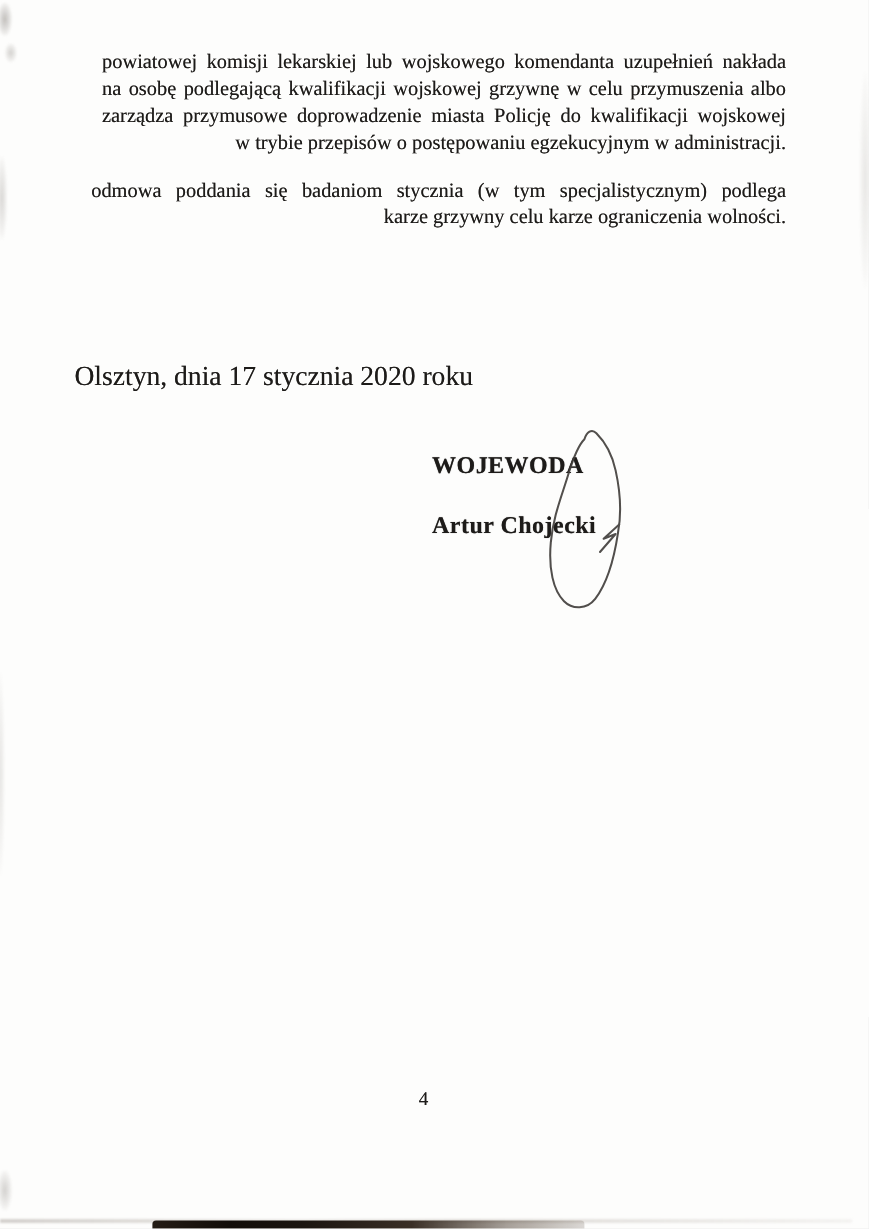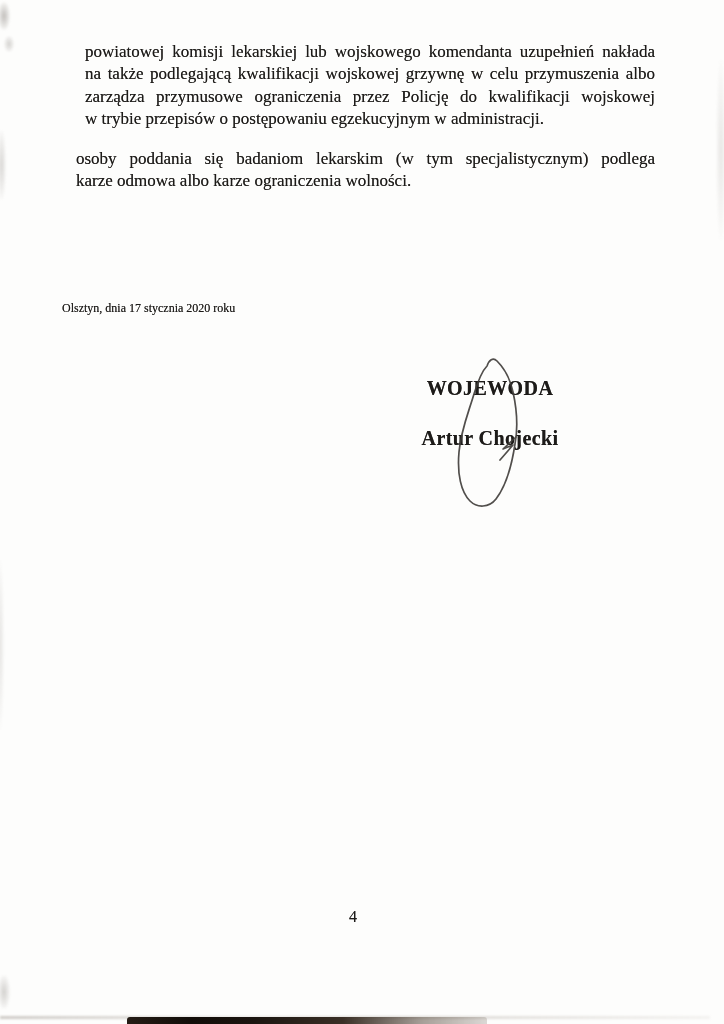--- a/index.html
+++ b/index.html
@@ -23,21 +23,21 @@
     line-height: 22.3px;
     text-shadow: 0 0 0.5px rgba(20,18,16,0.65);
   }
   .jline {
     text-align: justify;
     text-align-last: justify;
     white-space: normal;
     word-spacing: 0.5px;
   }
   .lastline {
-    text-align: left;
+    text-align: right;
   }
   .para-continuation {
     position: absolute;
     left: 85px;
     top: 41px;
     width: 570px;
   }
   .item13 {
     position: absolute;
     left: 64px;
@@ -45,30 +45,29 @@
     width: 591px;
   }
   .item13 .wrapline {
     margin-left: 12px;
     width: 579px;
   }
   .dateline {
     position: absolute;
     left: 62px;
     top: 301px;
-    font-size: 12px;
+    font-size: 23px;
     text-shadow: 0 0 0.5px rgba(20,18,16,0.65);
   }
   
   .sig-block {
     position: absolute;
     left: 360px;
     top: 377px;
     width: 260px;
-    text-align: center;
     font-weight: bold;
     font-size: 20px;
     line-height: 22px;
     letter-spacing: 0.4px;
     text-shadow: 0 0 0.6px rgba(20,18,16,0.7);
   }
   .sig-name {
     margin-top: 28px;
     font-size: 20px;
   }
@@ -119,28 +118,28 @@
   .s5 { left: -2px; top: 975px; width: 12px; height: 34px; opacity: .7; }
   .s6 { left: 716px; top: 60px; width: 10px; height: 180px; opacity: .35; }
 </style>
 </head>
 <body>
 
 <div class="page">
 
   <div class="para-continuation bodytext">
     <div class="jline">powiatowej komisji lekarskiej lub wojskowego komendanta uzupełnień nakłada</div>
-    <div class="jline">na także podlegającą kwalifikacji wojskowej grzywnę w celu przymuszenia albo</div>
-    <div class="jline">zarządza przymusowe ograniczenia przez Policję do kwalifikacji wojskowej</div>
+    <div class="jline">na osobę podlegającą kwalifikacji wojskowej grzywnę w celu przymuszenia albo</div>
+    <div class="jline">zarządza przymusowe doprowadzenie miasta Policję do kwalifikacji wojskowej</div>
     <div class="lastline">w trybie przepisów o postępowaniu egzekucyjnym w administracji.</div>
   </div>
 
   <div class="item13 bodytext">
-    <div class="jline wrapline">osoby poddania się badaniom lekarskim (w tym specjalistycznym) podlega</div>
-    <div class="lastline wrapline">karze odmowa albo karze ograniczenia wolności.</div>
+    <div class="jline wrapline">odmowa poddania się badaniom stycznia (w tym specjalistycznym) podlega</div>
+    <div class="lastline wrapline">karze grzywny celu karze ograniczenia wolności.</div>
   </div>
 
   <div class="dateline">Olsztyn, dnia 17 stycznia 2020 roku</div>
 
   <div class="sig-block">
     <div>WOJEWODA</div>
     <div class="sig-name">Artur Chojecki</div>
   </div>
 
   <svg class="sig-ink" viewBox="440 348 110 170" xmlns="http://www.w3.org/2000/svg">

